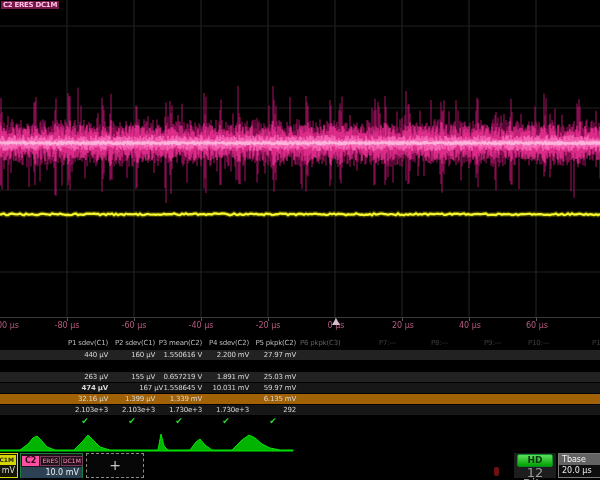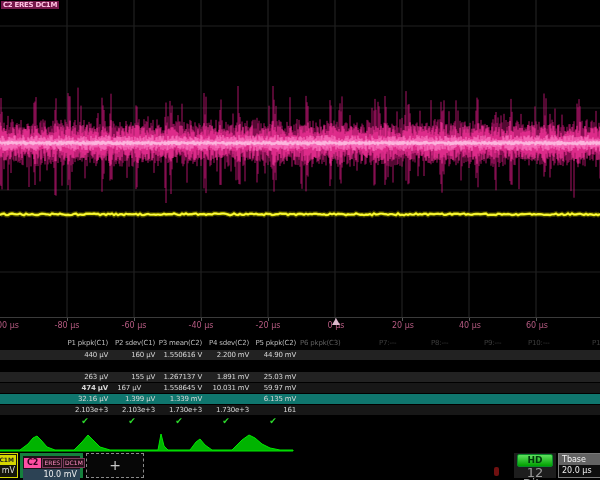--- a/index.html
+++ b/index.html
@@ -28,21 +28,21 @@
   .histstrip{position:absolute;left:0;top:432px;width:600px;height:20px;}
   
   .chbar{position:absolute;left:0;top:452px;width:600px;height:28px;background:#000;}
   .chbox{position:absolute;top:1px;height:25px;box-sizing:border-box;}
   .c1wrap{position:absolute;left:0;top:1px;width:19px;height:25px;overflow:hidden;}
   .c1box{position:absolute;left:-44px;top:0;width:62px;height:25px;box-sizing:border-box;
          border:1px solid #d6d600;background:#15150a;}
   .c1row{display:flex;justify-content:flex-end;padding:1px 1px 0 0;height:10px;}
   .c1badge{background:#d6d600;color:#222;font-size:6px;line-height:9px;padding:0 2px;font-weight:bold;}
   .c1val{color:#ddd;font-size:8px;text-align:right;padding:0 2px;line-height:12px;}
-  .c2box{left:20px;width:63px;border:3px solid #15803d;background:#1c1118;}
+  .c2box{left:20px;width:63px;border:1px solid #15803d;background:#1c1118;}
   .chrow{display:flex;align-items:center;gap:1px;height:12px;padding:1px 1px 0 1px;}
   .chlabel{background:#ff4fa3;color:#33001e;font-size:8px;font-weight:bold;padding:0 3px;line-height:10px;}
   .chbadge{color:#ff8ec4;border:1px solid #7a3c5c;font-size:6px;line-height:8px;padding:0 1px;background:#241018;}
   .chval{height:11px;background:#2c4254;color:#efefef;font-size:8px;text-align:right;padding:0 3px;line-height:11px;}
   .addbox{left:86px;width:58px;border:1px dashed #8a8a8a;color:#c8c8c8;font-size:14px;
           text-align:center;line-height:23px;background:#070707;}
   .hdtile{left:514px;width:42px;background:#1d1d1d;text-align:center;}
   .hdbadge{margin:1px 3px 0 3px;background:linear-gradient(#5ee05e,#00a000);color:#00380c;font-weight:bold;
            font-size:9px;line-height:11px;border-radius:2px;border:1px solid #0a8a2a;}
   .hdbits{color:#9a9a9a;font-size:13px;line-height:11px;}
@@ -98,66 +98,66 @@
       <span class="axtick" style="left: 268px;"></span>
       <span class="axtick" style="left: 335px;"></span>
       <span class="axtick" style="left: 402px;"></span>
       <span class="axtick" style="left: 469px;"></span>
       <span class="axtick" style="left: 536px;"></span>
     </div>
   <div class="trigmark"></div>
 
   <div class="mtable" id="measure-table">
       <div class="mrow" style="top: 2px;">
-        <span class="mcell mhead" style="right: 492px;">P1 pkpk(C1)</span>
+        <span class="mcell mhead" style="right: 492px;">P1 sdev(C1)</span>
         <span class="mcell mhead" style="right: 445px;">P2 sdev(C1)</span>
         <span class="mcell mhead" style="right: 398px;">P3 mean(C2)</span>
         <span class="mcell mhead" style="right: 351px;">P4 sdev(C2)</span>
         <span class="mcell mhead" style="right: 304px;">P5 pkpk(C2)</span>
         <span class="mcell mhead-inactive" style="left: 300px;">P6 pkpk(C3)</span>
         <span class="mcell mhead-empty" style="left: 379px;">P7:---</span>
         <span class="mcell mhead-empty" style="left: 431px;">P8:---</span>
         <span class="mcell mhead-empty" style="left: 484px;">P9:---</span>
         <span class="mcell mhead-empty" style="left: 528px;">P10:---</span>
         <span class="mcell mhead-empty" style="left: 592px;">P11:---</span>
       </div>
       <div class="mrow" style="top: 14px; background: rgb(34, 34, 34);">
         <span class="mcell" style="right: 492px;">440 µV</span>
         <span class="mcell" style="right: 445px;">160 µV</span>
         <span class="mcell" style="right: 398px;">1.550616 V</span>
         <span class="mcell" style="right: 351px;">2.200 mV</span>
-        <span class="mcell" style="right: 304px;">44.90 mV</span>
+        <span class="mcell" style="right: 304px;">27.97 mV</span>
       </div>
       <div class="mrow" style="top: 36px; background: rgb(34, 34, 34);">
         <span class="mcell" style="right: 492px;">263 µV</span>
         <span class="mcell" style="right: 445px;">155 µV</span>
-        <span class="mcell" style="right: 398px;">1.267137 V</span>
+        <span class="mcell" style="right: 398px;">0.657219 V</span>
         <span class="mcell" style="right: 351px;">1.891 mV</span>
         <span class="mcell" style="right: 304px; margin-left: 28px;">25.03 mV</span>
       </div>
       <div class="mrow" style="top: 47px; background: rgb(23, 23, 23);">
         <span class="mcell" style="right: 492px; font-weight: bold;">474 µV</span>
-        <span class="mcell" style="right: 459px;">167 µV</span>
+        <span class="mcell" style="right: 437px;">167 µV</span>
         <span class="mcell" style="right: 398px;">1.558645 V</span>
         <span class="mcell" style="right: 351px;">10.031 mV</span>
         <span class="mcell" style="right: 304px;">59.97 mV</span>
       </div>
-      <div class="mrow" style="top: 58px; background: #0f766e;">
+      <div class="mrow" style="top: 58px; background: #a16207;">
         <span class="mcell" style="right: 492px;">32.16 µV</span>
         <span class="mcell" style="right: 445px;">1.399 µV</span>
         <span class="mcell" style="right: 398px;">1.339 mV</span>
         <span class="mcell" style="right: 351px; margin-top: 11px;">1.676 mV</span>
         <span class="mcell" style="right: 304px;">6.135 mV</span>
       </div>
       <div class="mrow" style="top: 69px; background: rgb(23, 23, 23);">
         <span class="mcell" style="right: 492px;">2.103e+3</span>
         <span class="mcell" style="right: 445px;">2.103e+3</span>
         <span class="mcell" style="right: 398px;">1.730e+3</span>
         <span class="mcell" style="right: 351px;">1.730e+3</span>
-        <span class="mcell" style="right: 304px;">161</span>
+        <span class="mcell" style="right: 304px;">292</span>
       </div>
       <span class="chk" style="left: 85px; color: rgb(45, 221, 45);">✔</span>
       <span class="chk" style="left: 132px; color: rgb(45, 221, 45);">✔</span>
       <span class="chk" style="left: 179px; color: rgb(45, 221, 45);">✔</span>
       <span class="chk" style="left: 226px; color: rgb(45, 221, 45);">✔</span>
       <span class="chk" style="left: 273px; color: rgb(45, 221, 45);">✔</span>
     </div>
 
   <div class="histstrip">
     <svg id="hist-svg" width="600" height="20">

